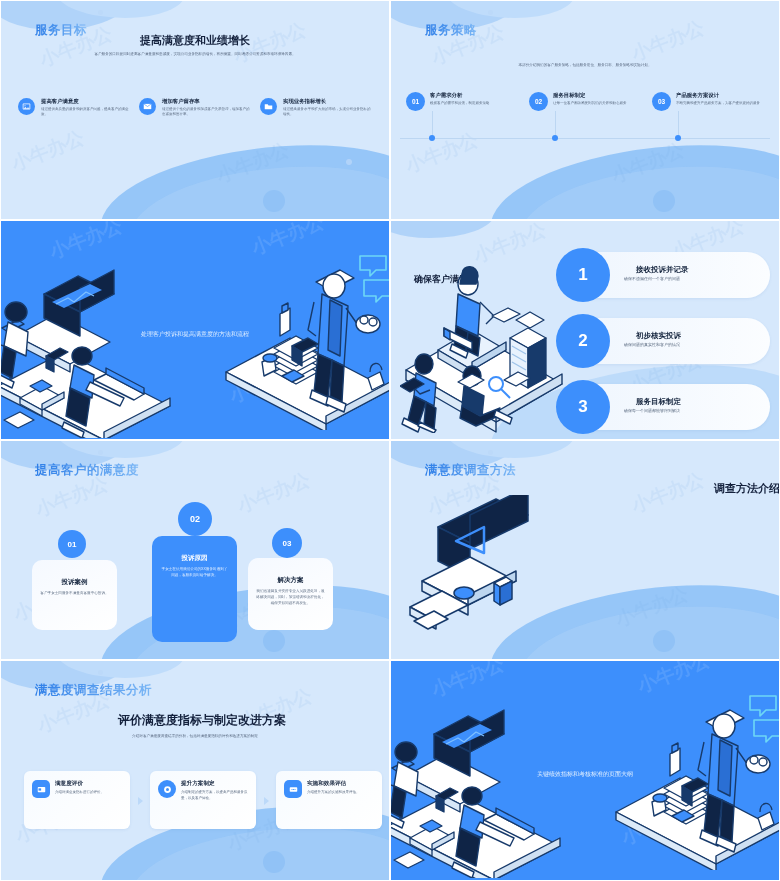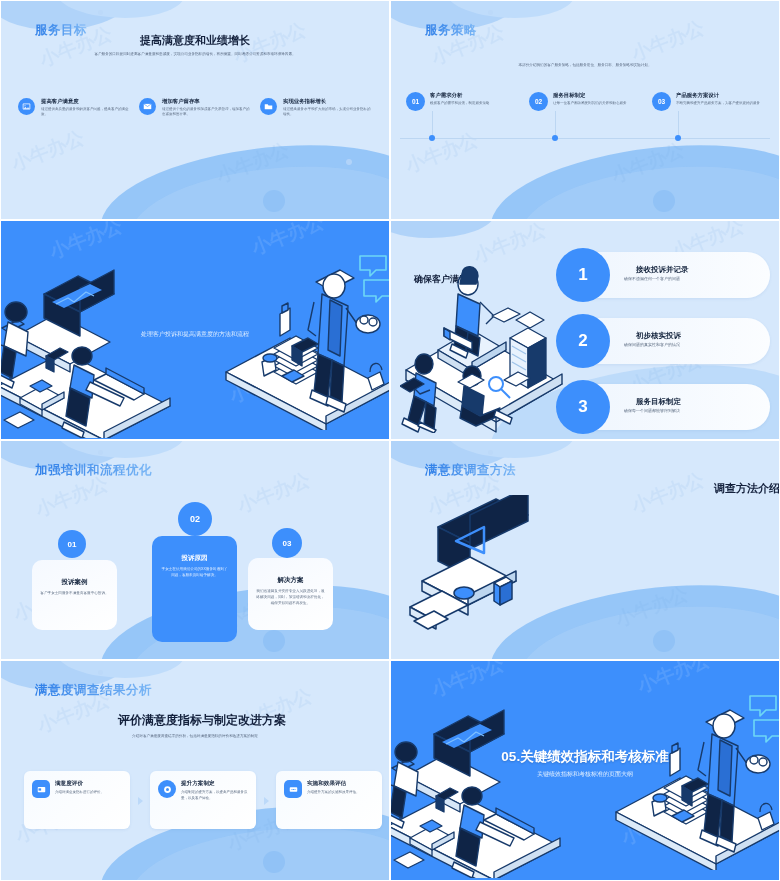--- a/index.html
+++ b/index.html
@@ -395,21 +395,21 @@
     <div class="wave-bot"></div>
     <div class="wave-bot2"></div>
     <div class="dot a"></div>
     <div class="dot c"></div>
     <div class="wm">
       <span style="top:44px;left:34px;">小牛办公</span>
       <span style="top:40px;left:236px;">小牛办公</span>
       <span style="top:148px;left:12px;">小牛办公</span>
       <span style="top:156px;left:222px;">小牛办公</span>
     </div>
-    <div class="s-title">加强培训和流程优化</div>
+    <div class="s-title">提高客户的满意度</div>
 
     <div class="case-num" style="left:58px; top:90px; width:28px; height:28px; font-size:8px;">01</div>
     <div class="case-card" style="left:32px; top:120px; width:85px; height:70px; background:linear-gradient(150deg,#f5f9ff,#ffffff); padding:18px 8px 0;">
       <div class="c-t" style="color:#16263f;">投诉案例</div>
       <div class="c-d" style="color:#5b6b81;">客户李女士因服务不满意向客服中心投诉。</div>
     </div>
 
     <div class="case-num" style="left:178px; top:62px; width:34px; height:34px; font-size:9px;">02</div>
     <div class="case-card" style="left:152px; top:96px; width:85px; height:106px; background:#3d8ffc; padding:18px 9px 0;">
       <div class="c-t" style="color:#ffffff;">投诉原因</div>
@@ -616,17 +616,16 @@
           <path d="M142 6 L168 6 L168 20 L158 20 L152 26 L152 20 L142 20 Z"></path>
           <path d="M146 30 L176 30 L176 46 L164 46 L158 52 L158 46 L146 46 Z"></path>
         </g>
         <g stroke="#173a6b" stroke-width="1.3" fill="#ffffff" stroke-linejoin="round">
           <path d="M150 128 L162 122 L166 134 L154 140 Z"></path>
           <path d="M152 122 C152 112 162 110 164 120" fill="none"></path>
         </g>
       </svg>
     </div>
 
-    <div class="sec-title" style="top:88px;">05.关键绩效指标和考核标准</div>
     <div class="sec-sub" style="top:110px;">关键绩效指标和考核标准的页面大纲</div>
   </div>
 
 </div>
 
 </body></html>

